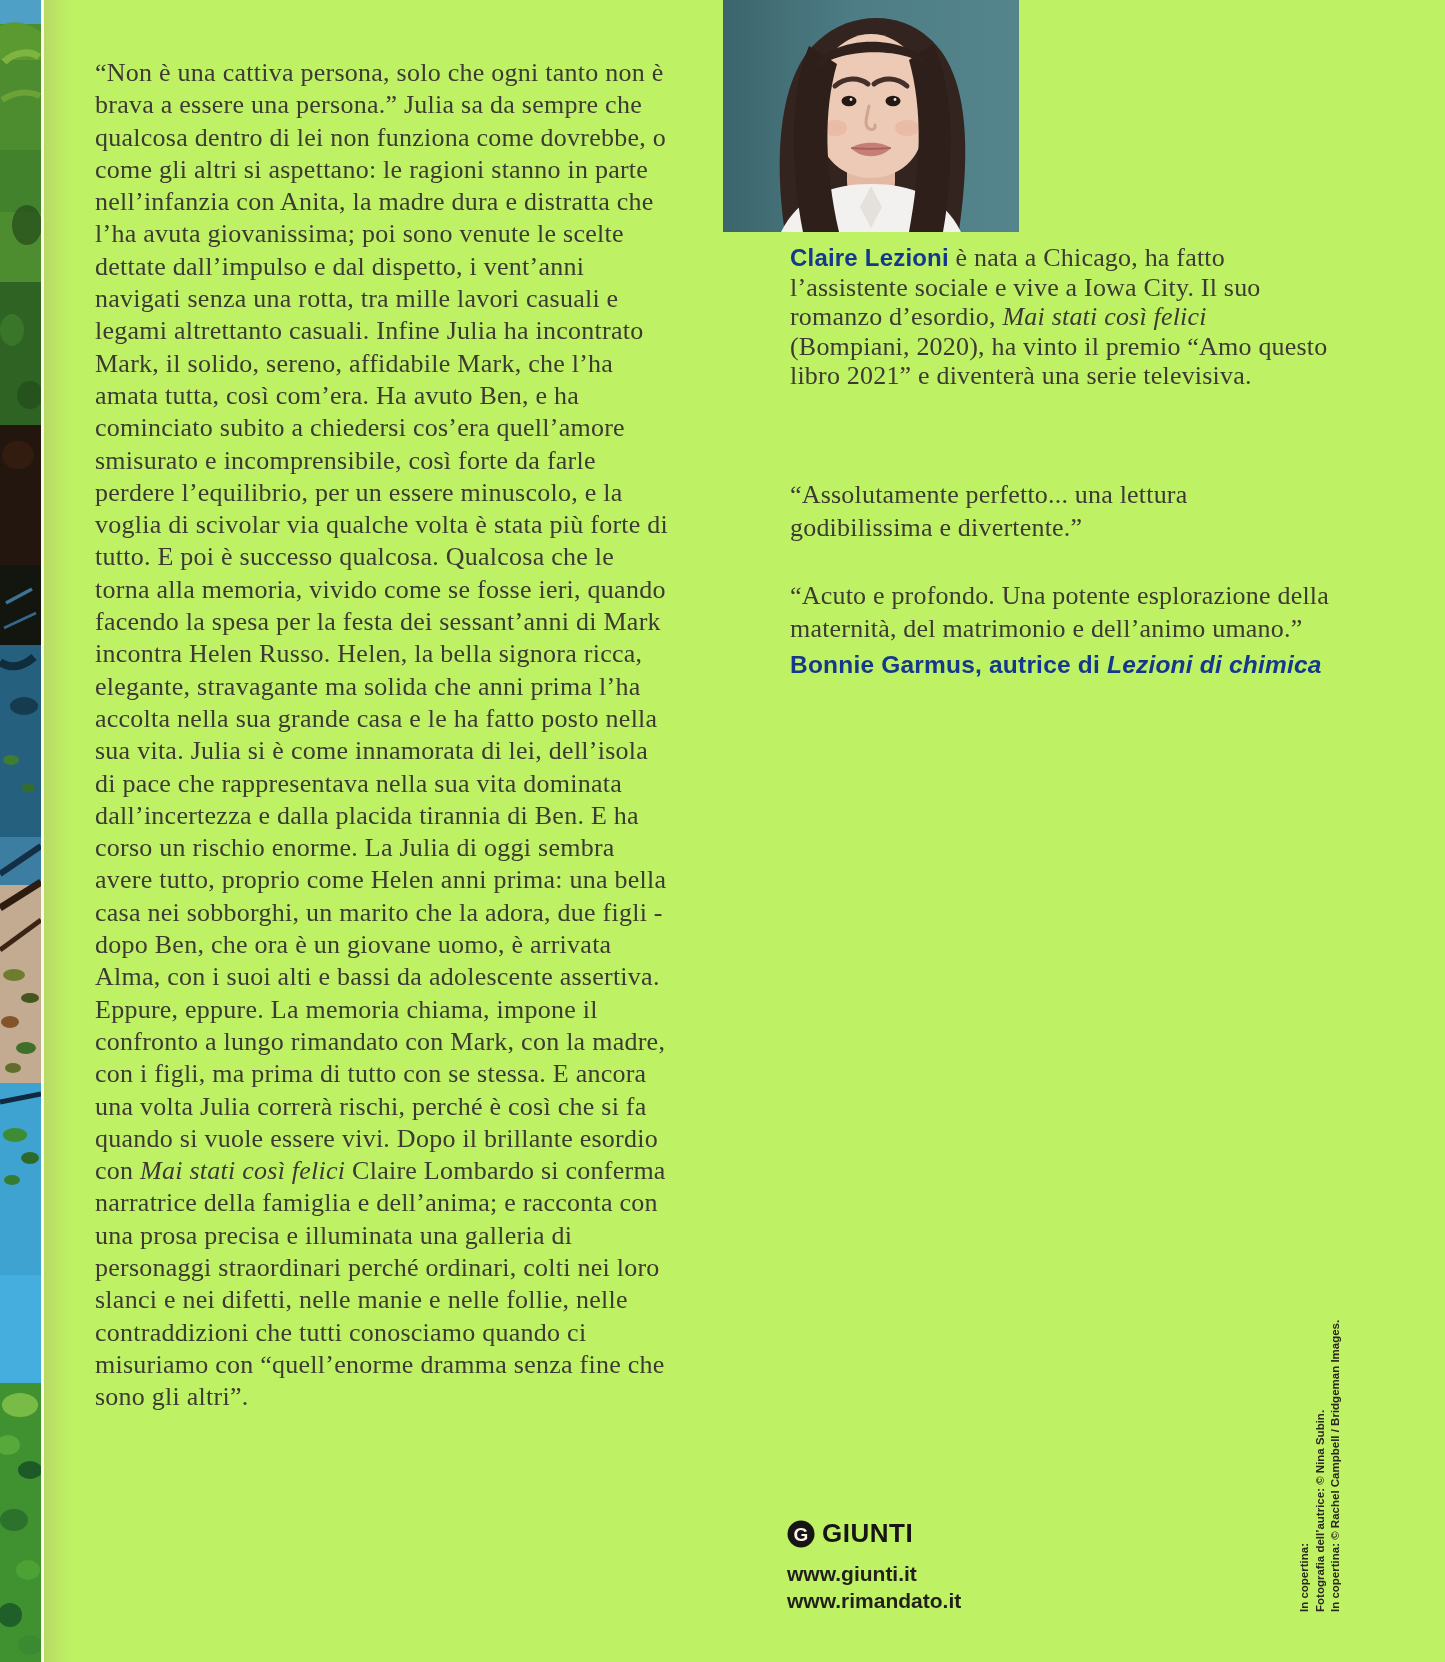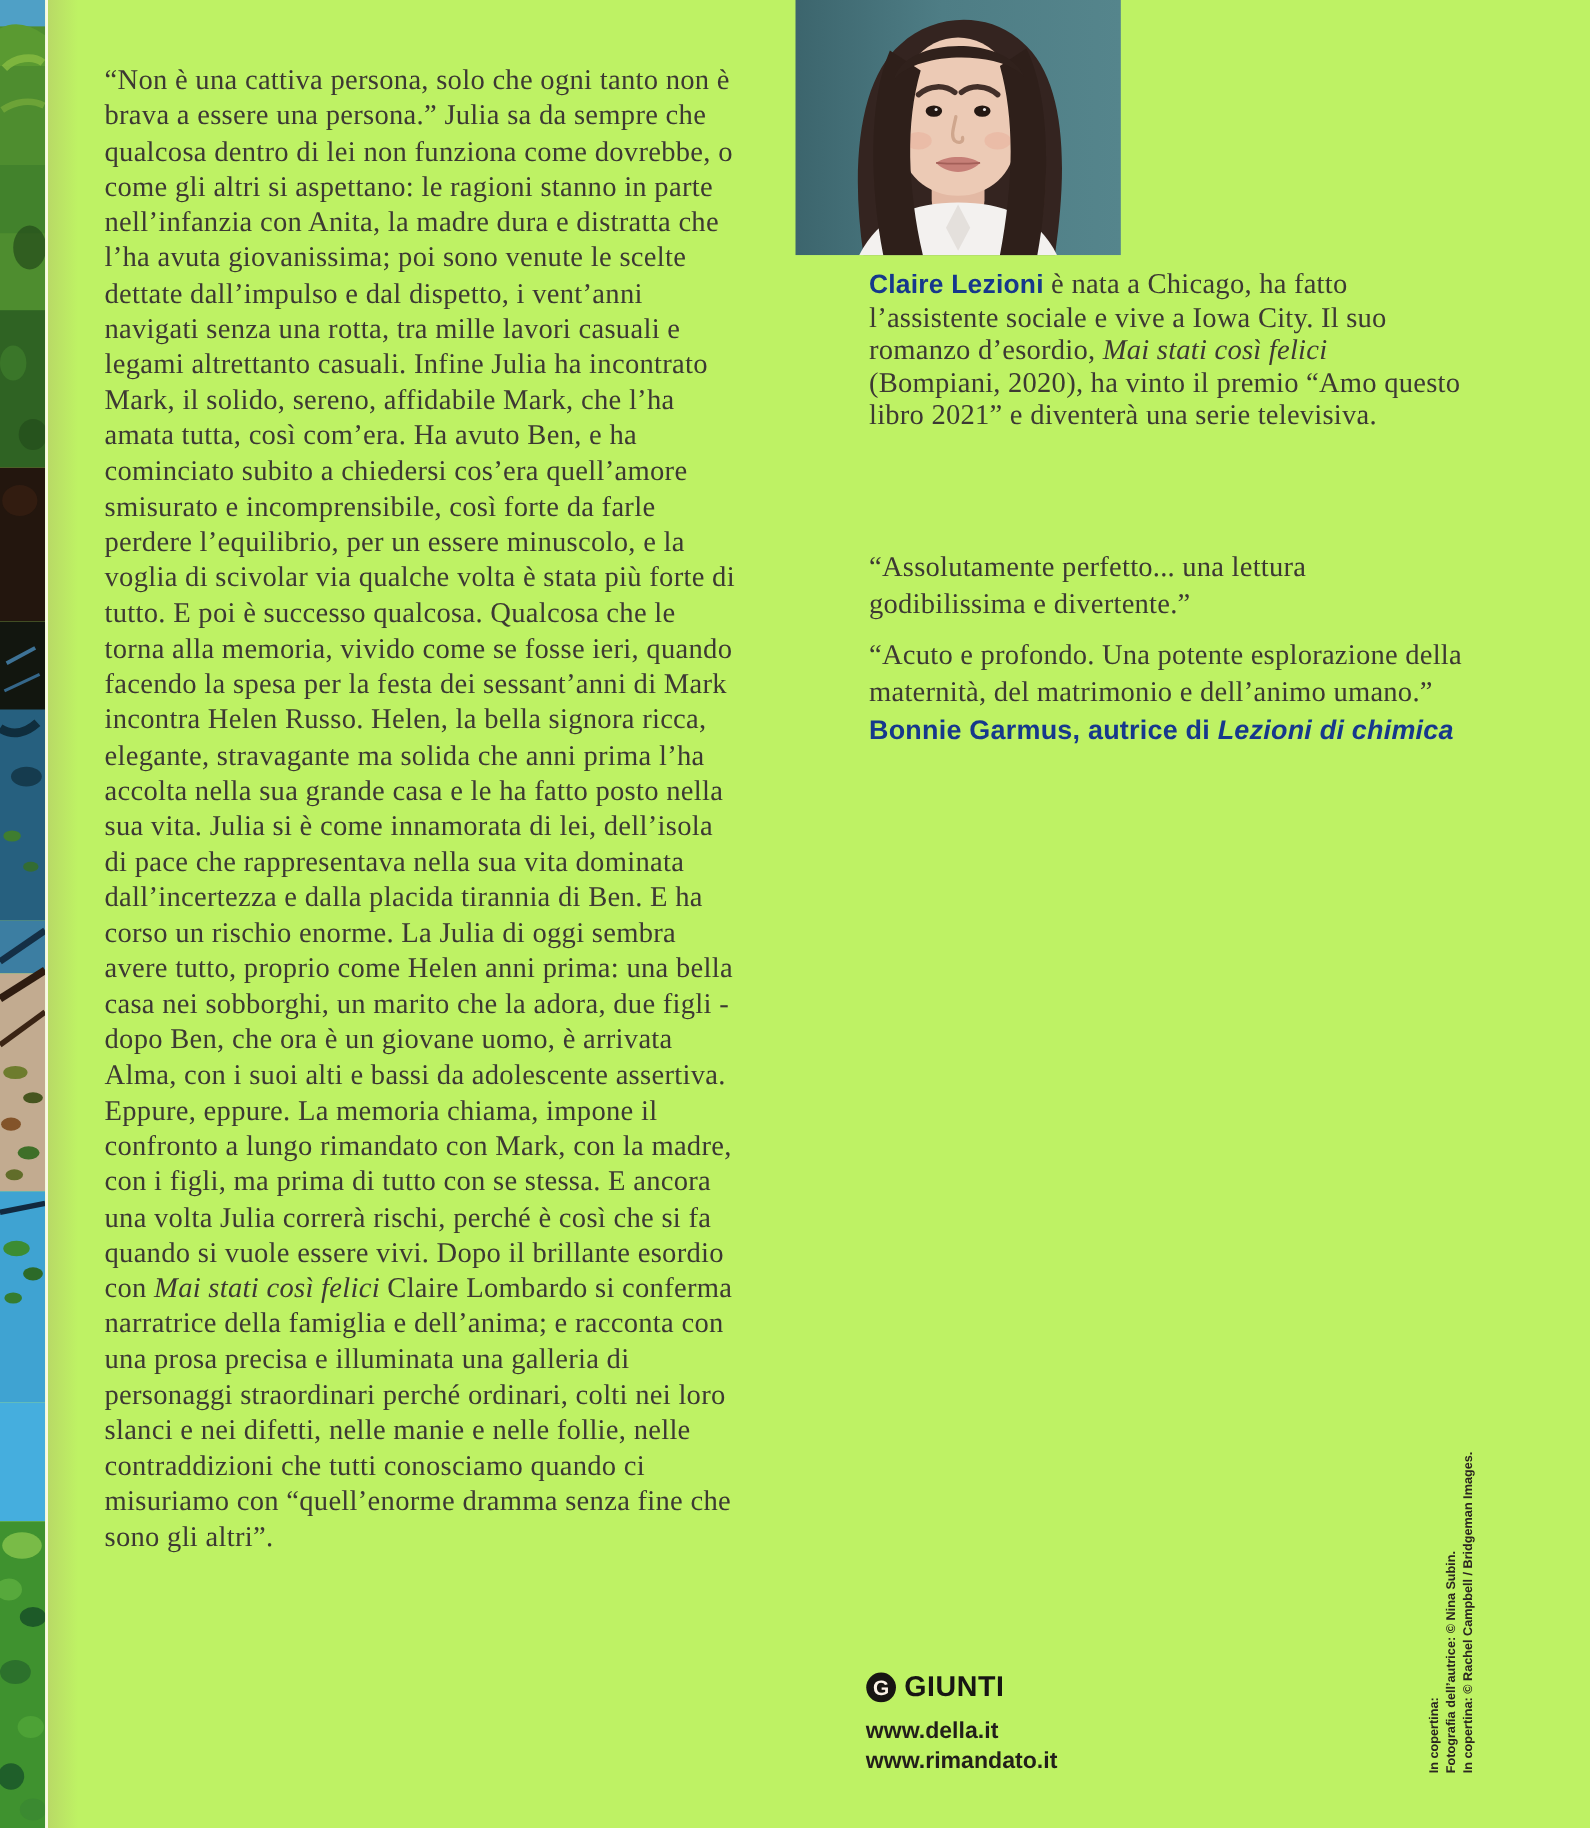--- a/index.html
+++ b/index.html
@@ -22,21 +22,21 @@
   .photo svg{display:block;}
 
   
   .bio{position:absolute;left:790px;top:243px;width:540px;
       font-size:26px;line-height:29.6px;color:#3d3933;letter-spacing:.2px;}
   .sans-blue{font-family:"Liberation Sans",sans-serif;font-weight:bold;color:#16388c;}
   .bio .author-name{font-size:24px;}
 
   .quote{position:absolute;left:790px;width:545px;font-size:26px;line-height:32.5px;
       color:#3d3933;letter-spacing:.2px;}
-  .q1{top:500px;} .q2{top:580px;}
+  .q1{top:479px;} .q2{top:580px;}
   .attr{margin-top:5px;font-family:"Liberation Sans",sans-serif;font-weight:bold;
       color:#16388c;font-size:24.5px;line-height:30px;}
   .attr i{font-style:italic;}
 
   
   .publisher{position:absolute;left:787px;top:1518px;color:#1d1a16;
       font-family:"Liberation Sans",sans-serif;}
   .logo-row{display:flex;align-items:center;gap:7px;}
   .logo-text{font-weight:bold;font-size:26px;letter-spacing:.5px;color:#171513;}
   .urls{margin-top:11px;font-weight:bold;font-size:21px;line-height:27px;color:#221e1a;}
@@ -151,21 +151,21 @@
 
   <div class="publisher">
     <div class="logo-row">
       <svg width="28" height="28" viewBox="0 0 28 28" xmlns="http://www.w3.org/2000/svg">
         <circle cx="14" cy="14" r="13.5" fill="#171513"></circle>
         <text x="14" y="20.5" text-anchor="middle" font-family="Liberation Sans, sans-serif" font-weight="bold" font-size="19" fill="#fbf2e8">G</text>
       </svg>
       <span class="logo-text">GIUNTI</span>
     </div>
     <div class="urls">
-      <div>www.della.it</div>
+      <div>www.giunti.it</div>
       <div>www.rimandato.it</div>
     </div>
   </div>
 
   <div class="credits">
     <div>In copertina:</div>
     <div>Fotografia dell’autrice: © Nina Subin.</div>
     <div>In copertina: © Rachel Campbell / Bridgeman Images.</div>
   </div>
 

